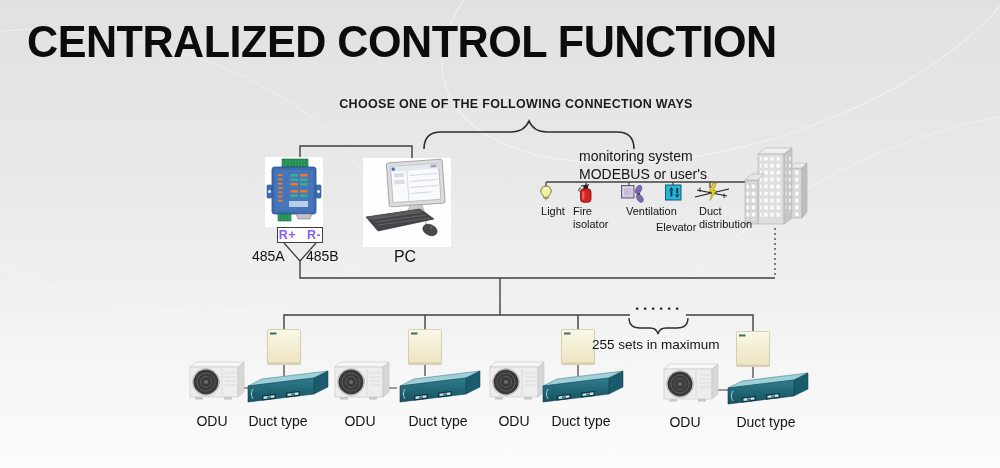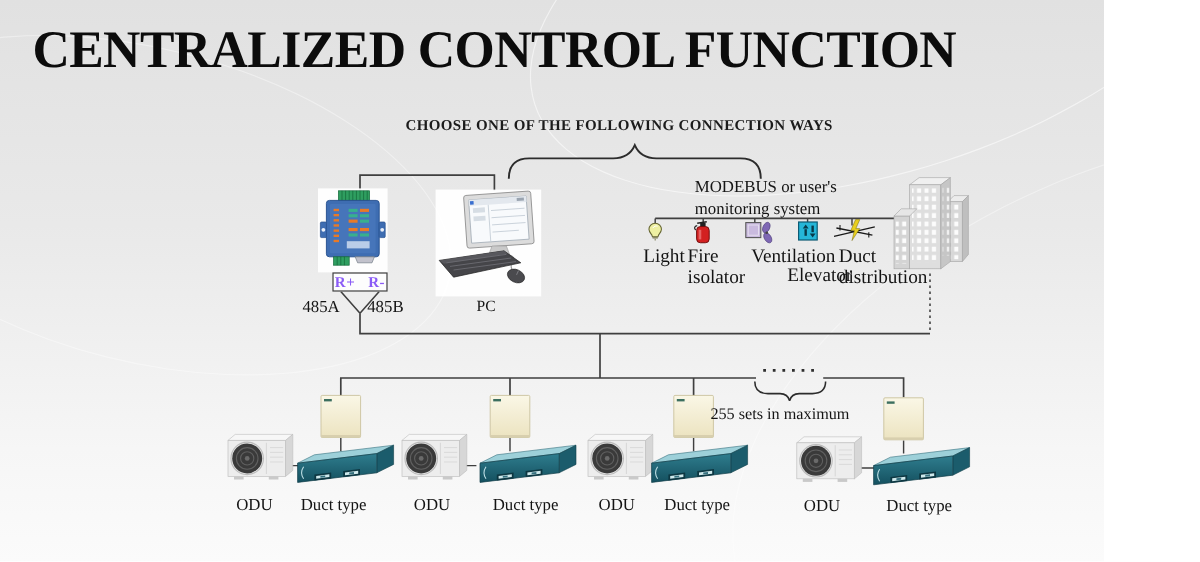--- a/index.html
+++ b/index.html
@@ -1,27 +1,27 @@
 <!DOCTYPE html>
 <html><head>
 <meta charset="utf-8">
 <style>
   html,body{margin:0;padding:0;}
-  .canvas{position:relative;width:920px;height:468px;overflow:hidden;
-    font-family:Liberation Serif, serif;color:#161616;
+  .canvas{position:relative;width:1000px;height:468px;overflow:hidden;
+    font-family:Liberation Sans, sans-serif;color:#161616;
     background:linear-gradient(180deg,#e1e1e1 0%,#e9e9e9 40%,#f6f6f6 80%,#fbfbfb 100%);}
   .streak{position:absolute;border-radius:50%;pointer-events:none;}
   .title{position:absolute;left:27px;top:20px;font-size:44px;font-weight:700;
     letter-spacing:-0.5px;color:#0c0c0c;white-space:nowrap;transform:scaleX(.98);
     transform-origin:left top;line-height:1;}
   .subtitle{position:absolute;left:516px;top:97px;transform:translateX(-50%);
     font-size:12.5px;font-weight:700;letter-spacing:.3px;color:#1b1b1b;white-space:nowrap;text-align:right;}
   .lbl{position:absolute;font-size:14px;color:#141414;line-height:1.28;white-space:nowrap;}
   .lbl.center{text-align:center;}
-  .dev-lbl{position:absolute;font-size:16px;color:#141414;line-height:1.15;}
+  .dev-lbl{position:absolute;font-size:11px;color:#141414;line-height:1.15;}
   .rbox{position:absolute;left:277px;top:227px;width:44px;height:14px;background:#fdfdfd;
     border:1.5px solid #3d3d3d;font-size:12.5px;font-weight:700;color:#8b5cf6;
     display:flex;align-items:center;justify-content:center;word-spacing:7px;letter-spacing:.5px;}
   svg.art{position:absolute;left:0;top:0;}
 </style>
 </head>
 <body>
 
 <div class="canvas">
 
@@ -236,25 +236,25 @@
     <use href="#duct" x="246" y="370"></use>
     <use href="#duct" x="398" y="370"></use>
     <use href="#duct" x="541" y="370"></use>
     <use href="#duct" x="726" y="372"></use>
   </svg>
 
 
   <div class="rbox">R+ R-</div>
   <div class="lbl" style="left:252px;top:248px;">485A</div>
   <div class="lbl" style="left:306px;top:248px;">485B</div>
-  <div class="lbl center" style="left:385px;top:247px;width:40px;font-size:13px;">PC</div>
+  <div class="lbl center" style="left:385px;top:247px;width:40px;font-size:16px;">PC</div>
 
   <div class="lbl" style="left:579px;top:148px;">
+    <div>monitoring system</div>
     <div>MODEBUS or user's</div>
-    <div>monitoring system</div>
   </div>
 
   <div class="dev-lbl" style="left:536px;top:205px;width:34px;text-align:center;">
     <div>Light</div>
   </div>
   <div class="dev-lbl" style="left:573px;top:205px;width:40px;">
     <div>Fire</div>
     <div>isolator</div>
   </div>
   <div class="dev-lbl" style="left:602px;top:205px;width:52px;margin-left:24px;">

